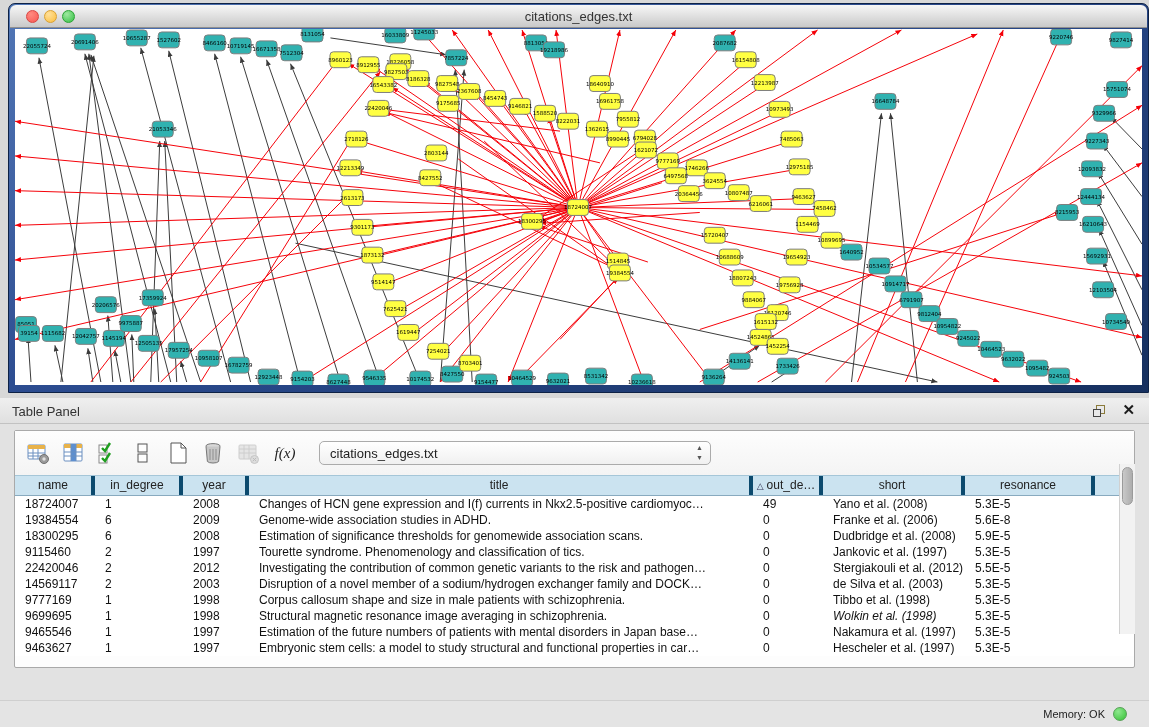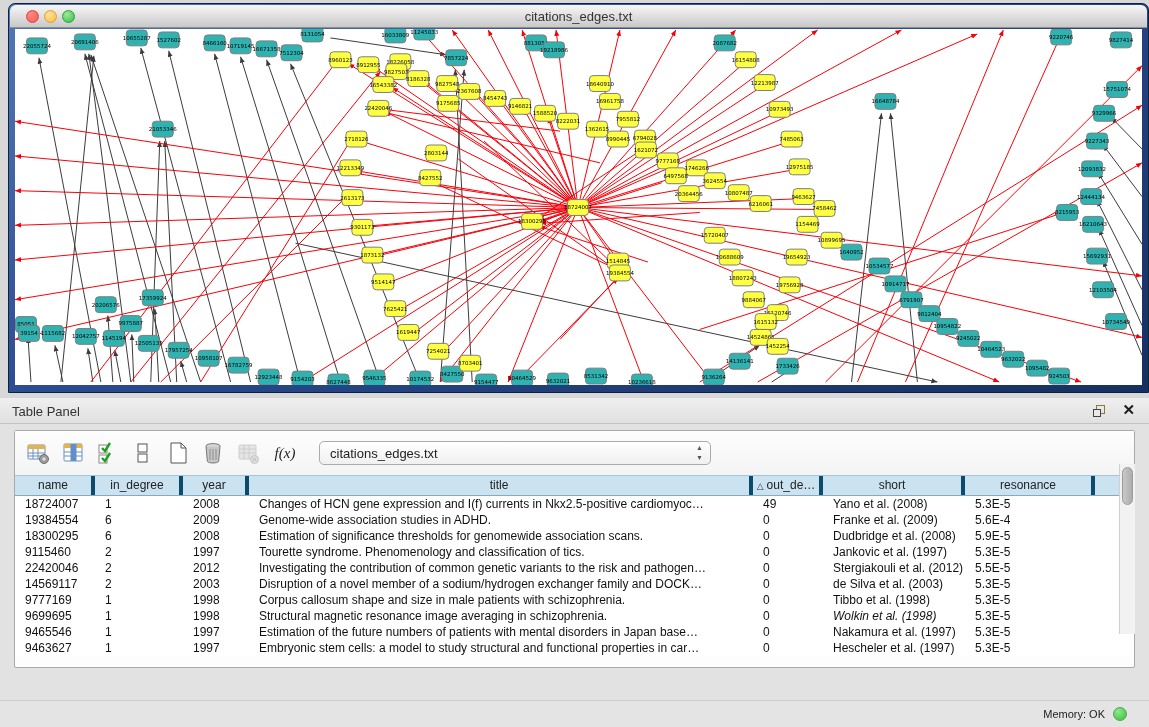--- a/index.html
+++ b/index.html
@@ -815,22 +815,22 @@
             <div class="td" style="width: 70px;">49</div>
             <div class="td" style="width: 142px;">Yano et al. (2008)</div>
             <div class="td" style="width: 130px;">5.3E-5</div>
           </div>
           <div class="trow">
             <div class="td" style="width: 80px;">19384554</div>
             <div class="td" style="width: 88px;">6</div>
             <div class="td" style="width: 66px;">2009</div>
             <div class="td" style="width: 504px;">Genome-wide association studies in ADHD.</div>
             <div class="td" style="width: 70px;">0</div>
-            <div class="td" style="width: 142px;">Franke et al. (2009)</div>
-            <div class="td" style="width: 130px;">5.6E-4</div>
+            <div class="td" style="width: 142px;">Franke et al. (2006)</div>
+            <div class="td" style="width: 130px;">5.6E-8</div>
           </div>
           <div class="trow">
             <div class="td" style="width: 80px;">18300295</div>
             <div class="td" style="width: 88px;">6</div>
             <div class="td" style="width: 66px;">2008</div>
             <div class="td" style="width: 504px;">Estimation of significance thresholds for genomewide association scans.</div>
             <div class="td" style="width: 70px;">0</div>
             <div class="td" style="width: 142px;">Dudbridge et al. (2008)</div>
             <div class="td" style="width: 130px;">5.9E-5</div>
           </div>

